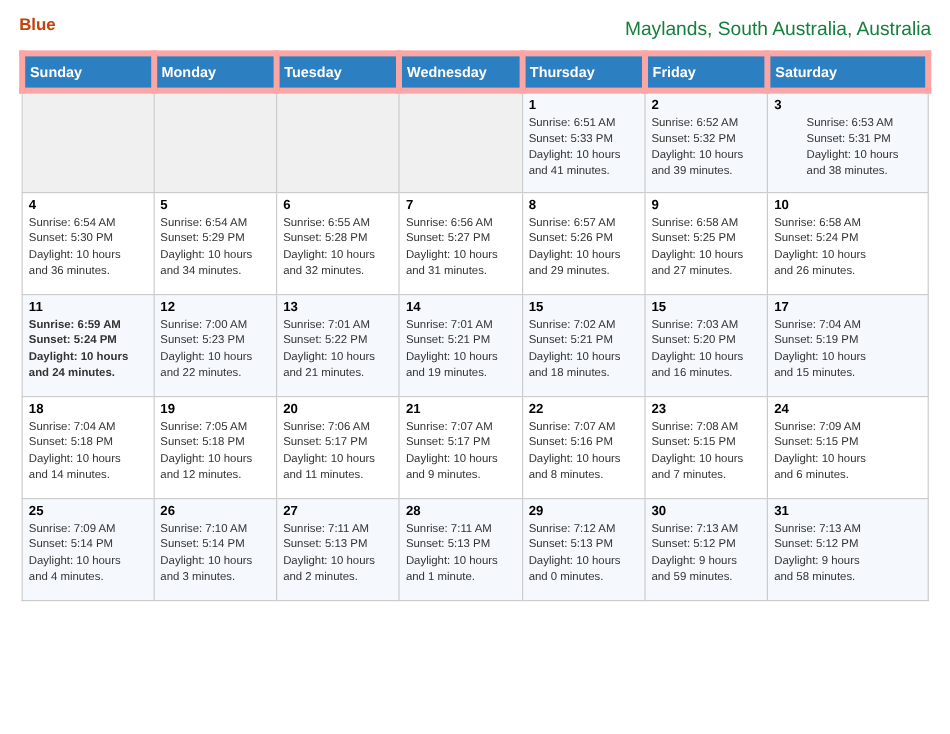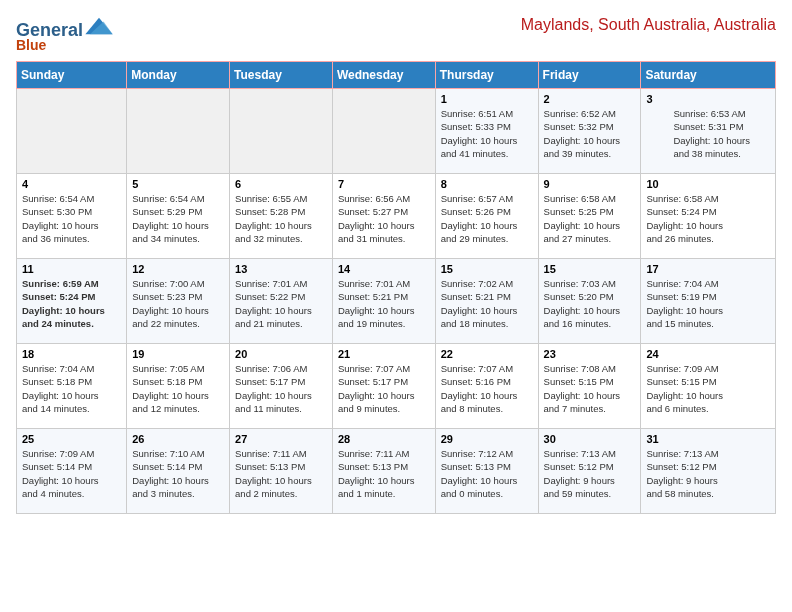--- a/index.html
+++ b/index.html
@@ -36,35 +36,35 @@
     .title-block {
       text-align: right;
     }
     .title-block h1 {
       font-size: 36px;
       color: #333;
       font-weight: bold;
     }
     .title-block h2 {
       font-size: 16px;
-      color: #b91c1c;
+      color: #15803d;
       font-weight: normal;
     }
     table {
       width: 100%;
       border-collapse: collapse;
       font-size: 10.5px;
     }
     thead tr th {
       background: #2c7fc0;
       color: #fff;
       padding: 6px 4px;
       text-align: left;
       font-size: 12px;
-      border: 1px solid #fca5a5;
+      border: 5px solid #fca5a5;
     }
     tbody tr td {
       border: 1px solid #ccc;
       padding: 4px 5px;
       vertical-align: top;
       background: #fff;
       min-height: 70px;
       height: 85px;
     }
     tbody tr:nth-child(odd) td {
@@ -86,27 +86,20 @@
     }
     .empty-cell {
       background: #f0f0f0 !important;
     }
   </style>
 </head>
 <body>
 
 <div class="header">
   <div class="logo">
-    <div class="logo-text">
-      <span>General</span>
-      <svg class="logo-icon" viewBox="0 0 30 22">
-        <polygon points="0,20 15,2 30,20" fill="#2c7fc0"></polygon>
-        <polygon points="5,20 20,6 30,20" fill="#4a9fd4" opacity="0.7"></polygon>
-      </svg>
-    </div>
     <div style="color:#c2410c; font-size:14px; font-weight:bold; margin-top:-4px;">Blue</div>
   </div>
   <div class="title-block">
     <h2>Maylands, South Australia, Australia</h2>
   </div>
 </div>
 
 <table>
   <thead>
     <tr>

